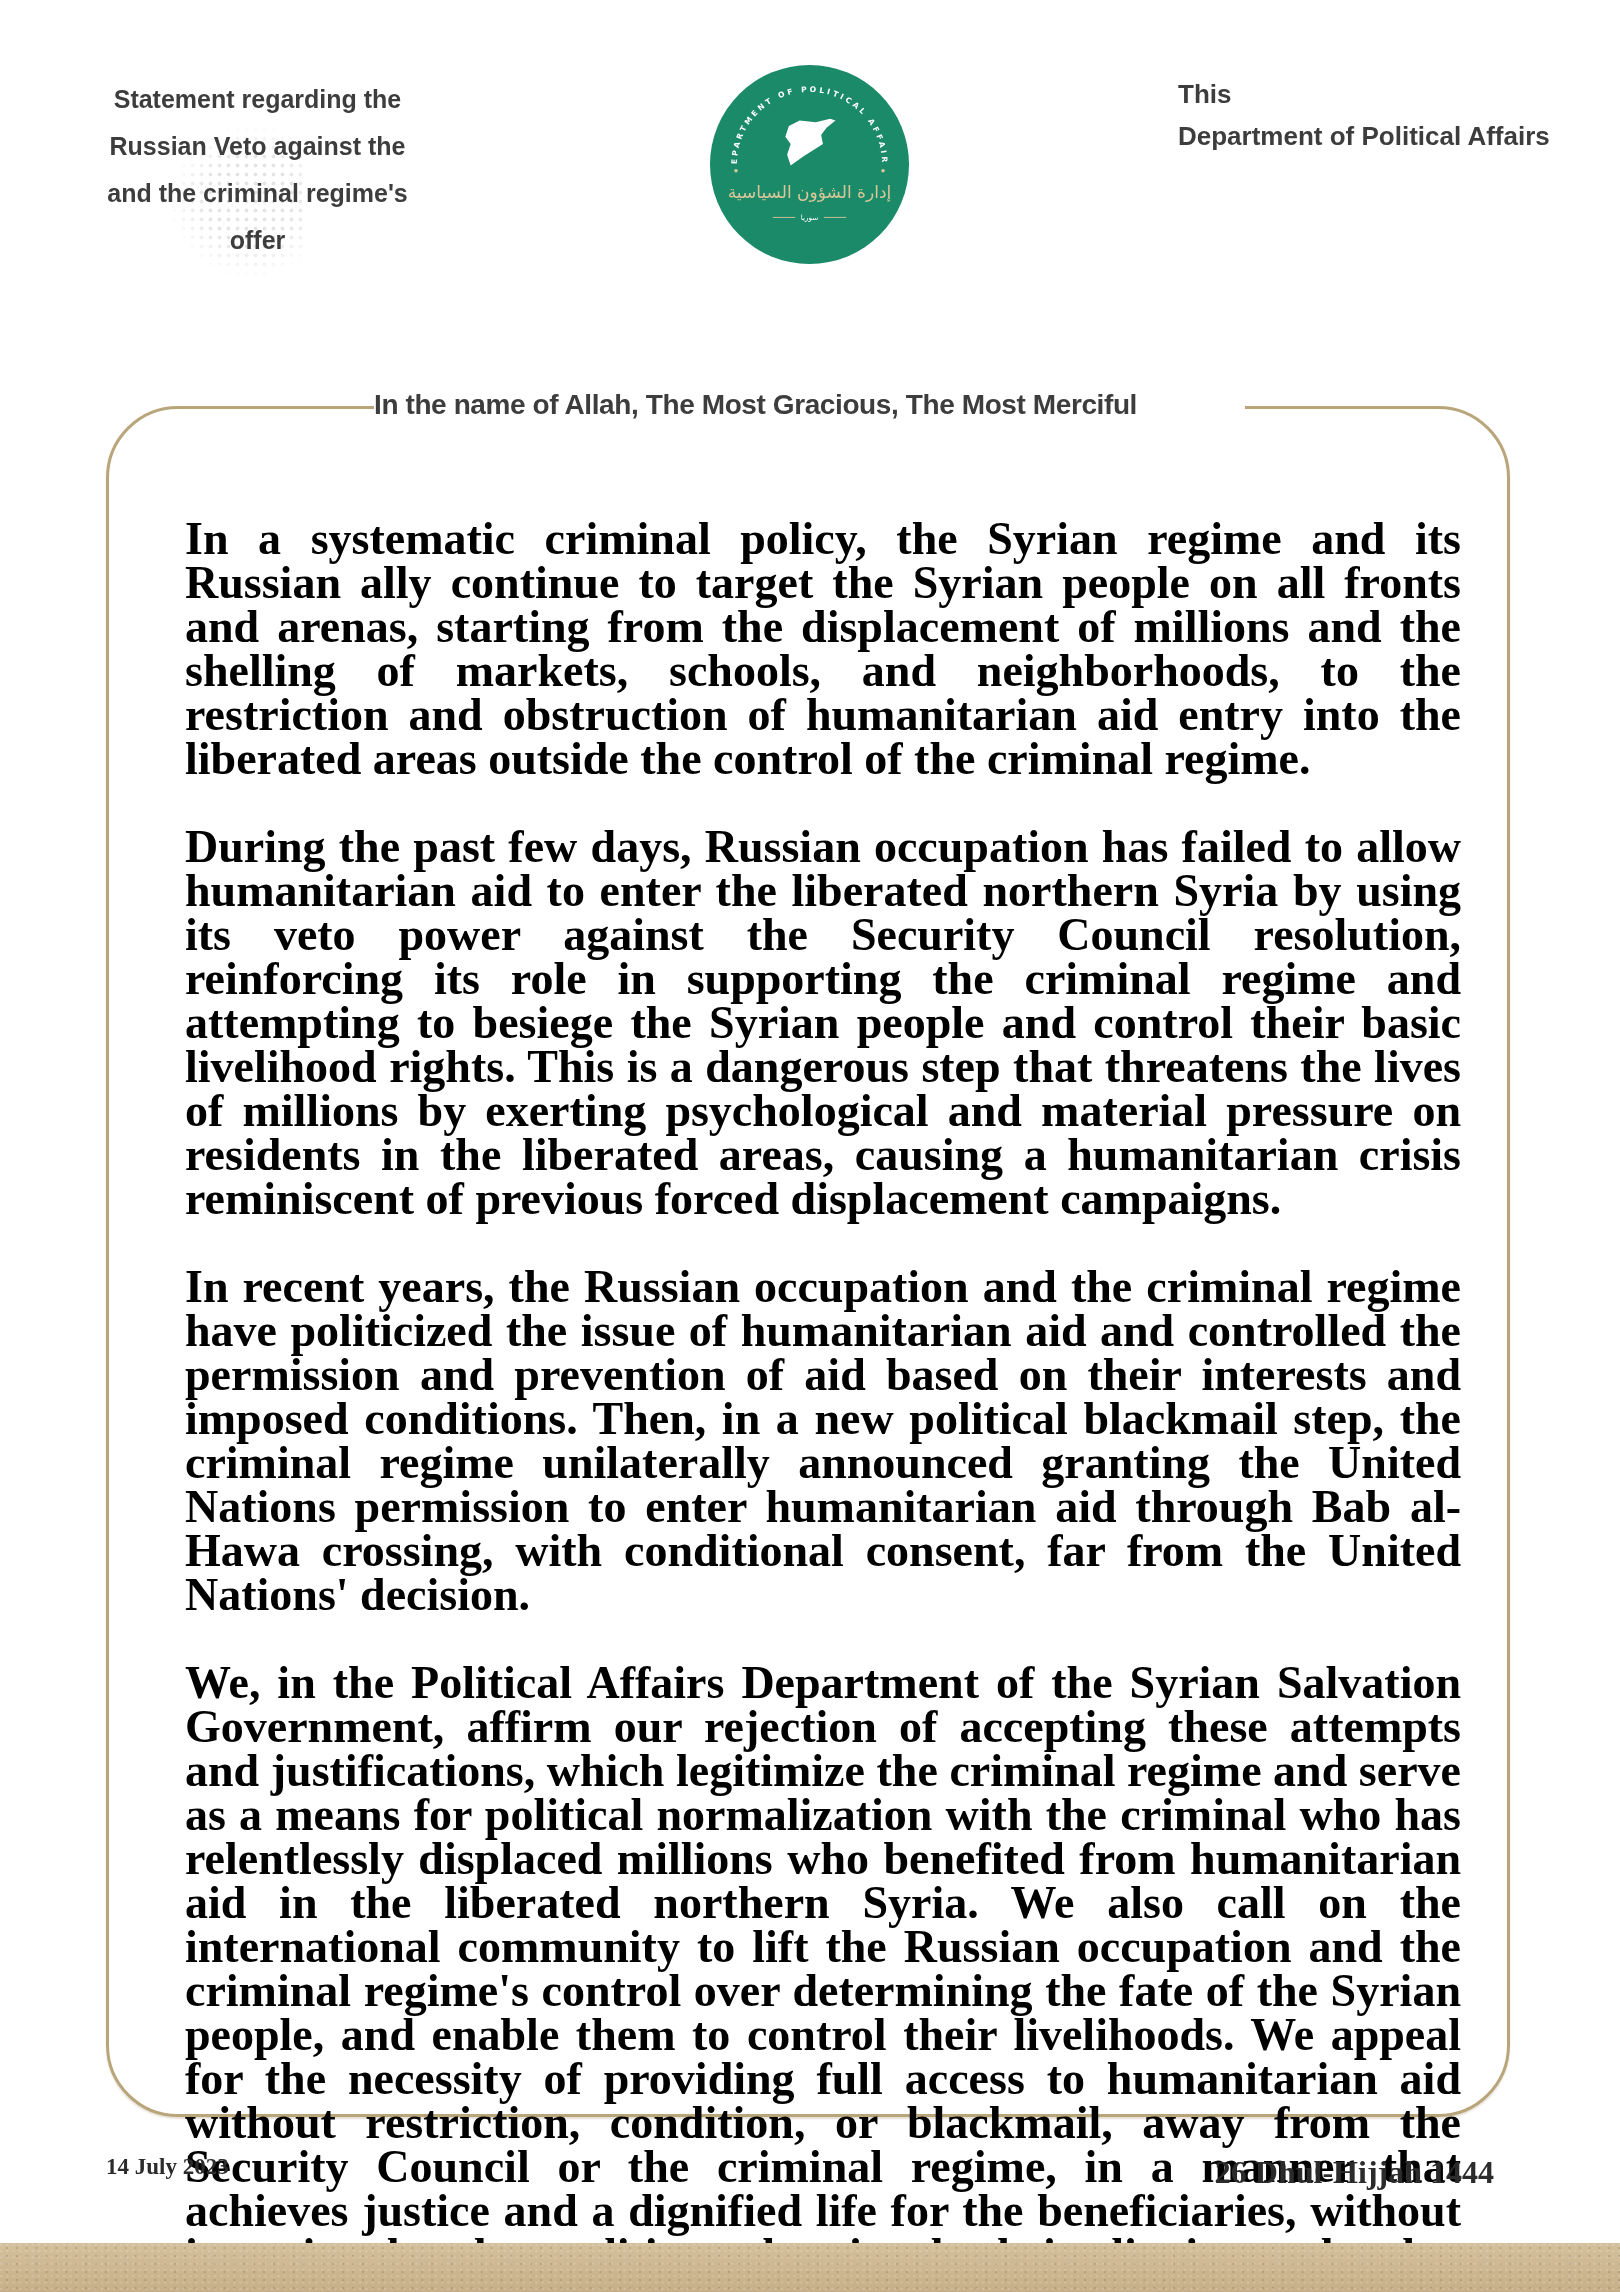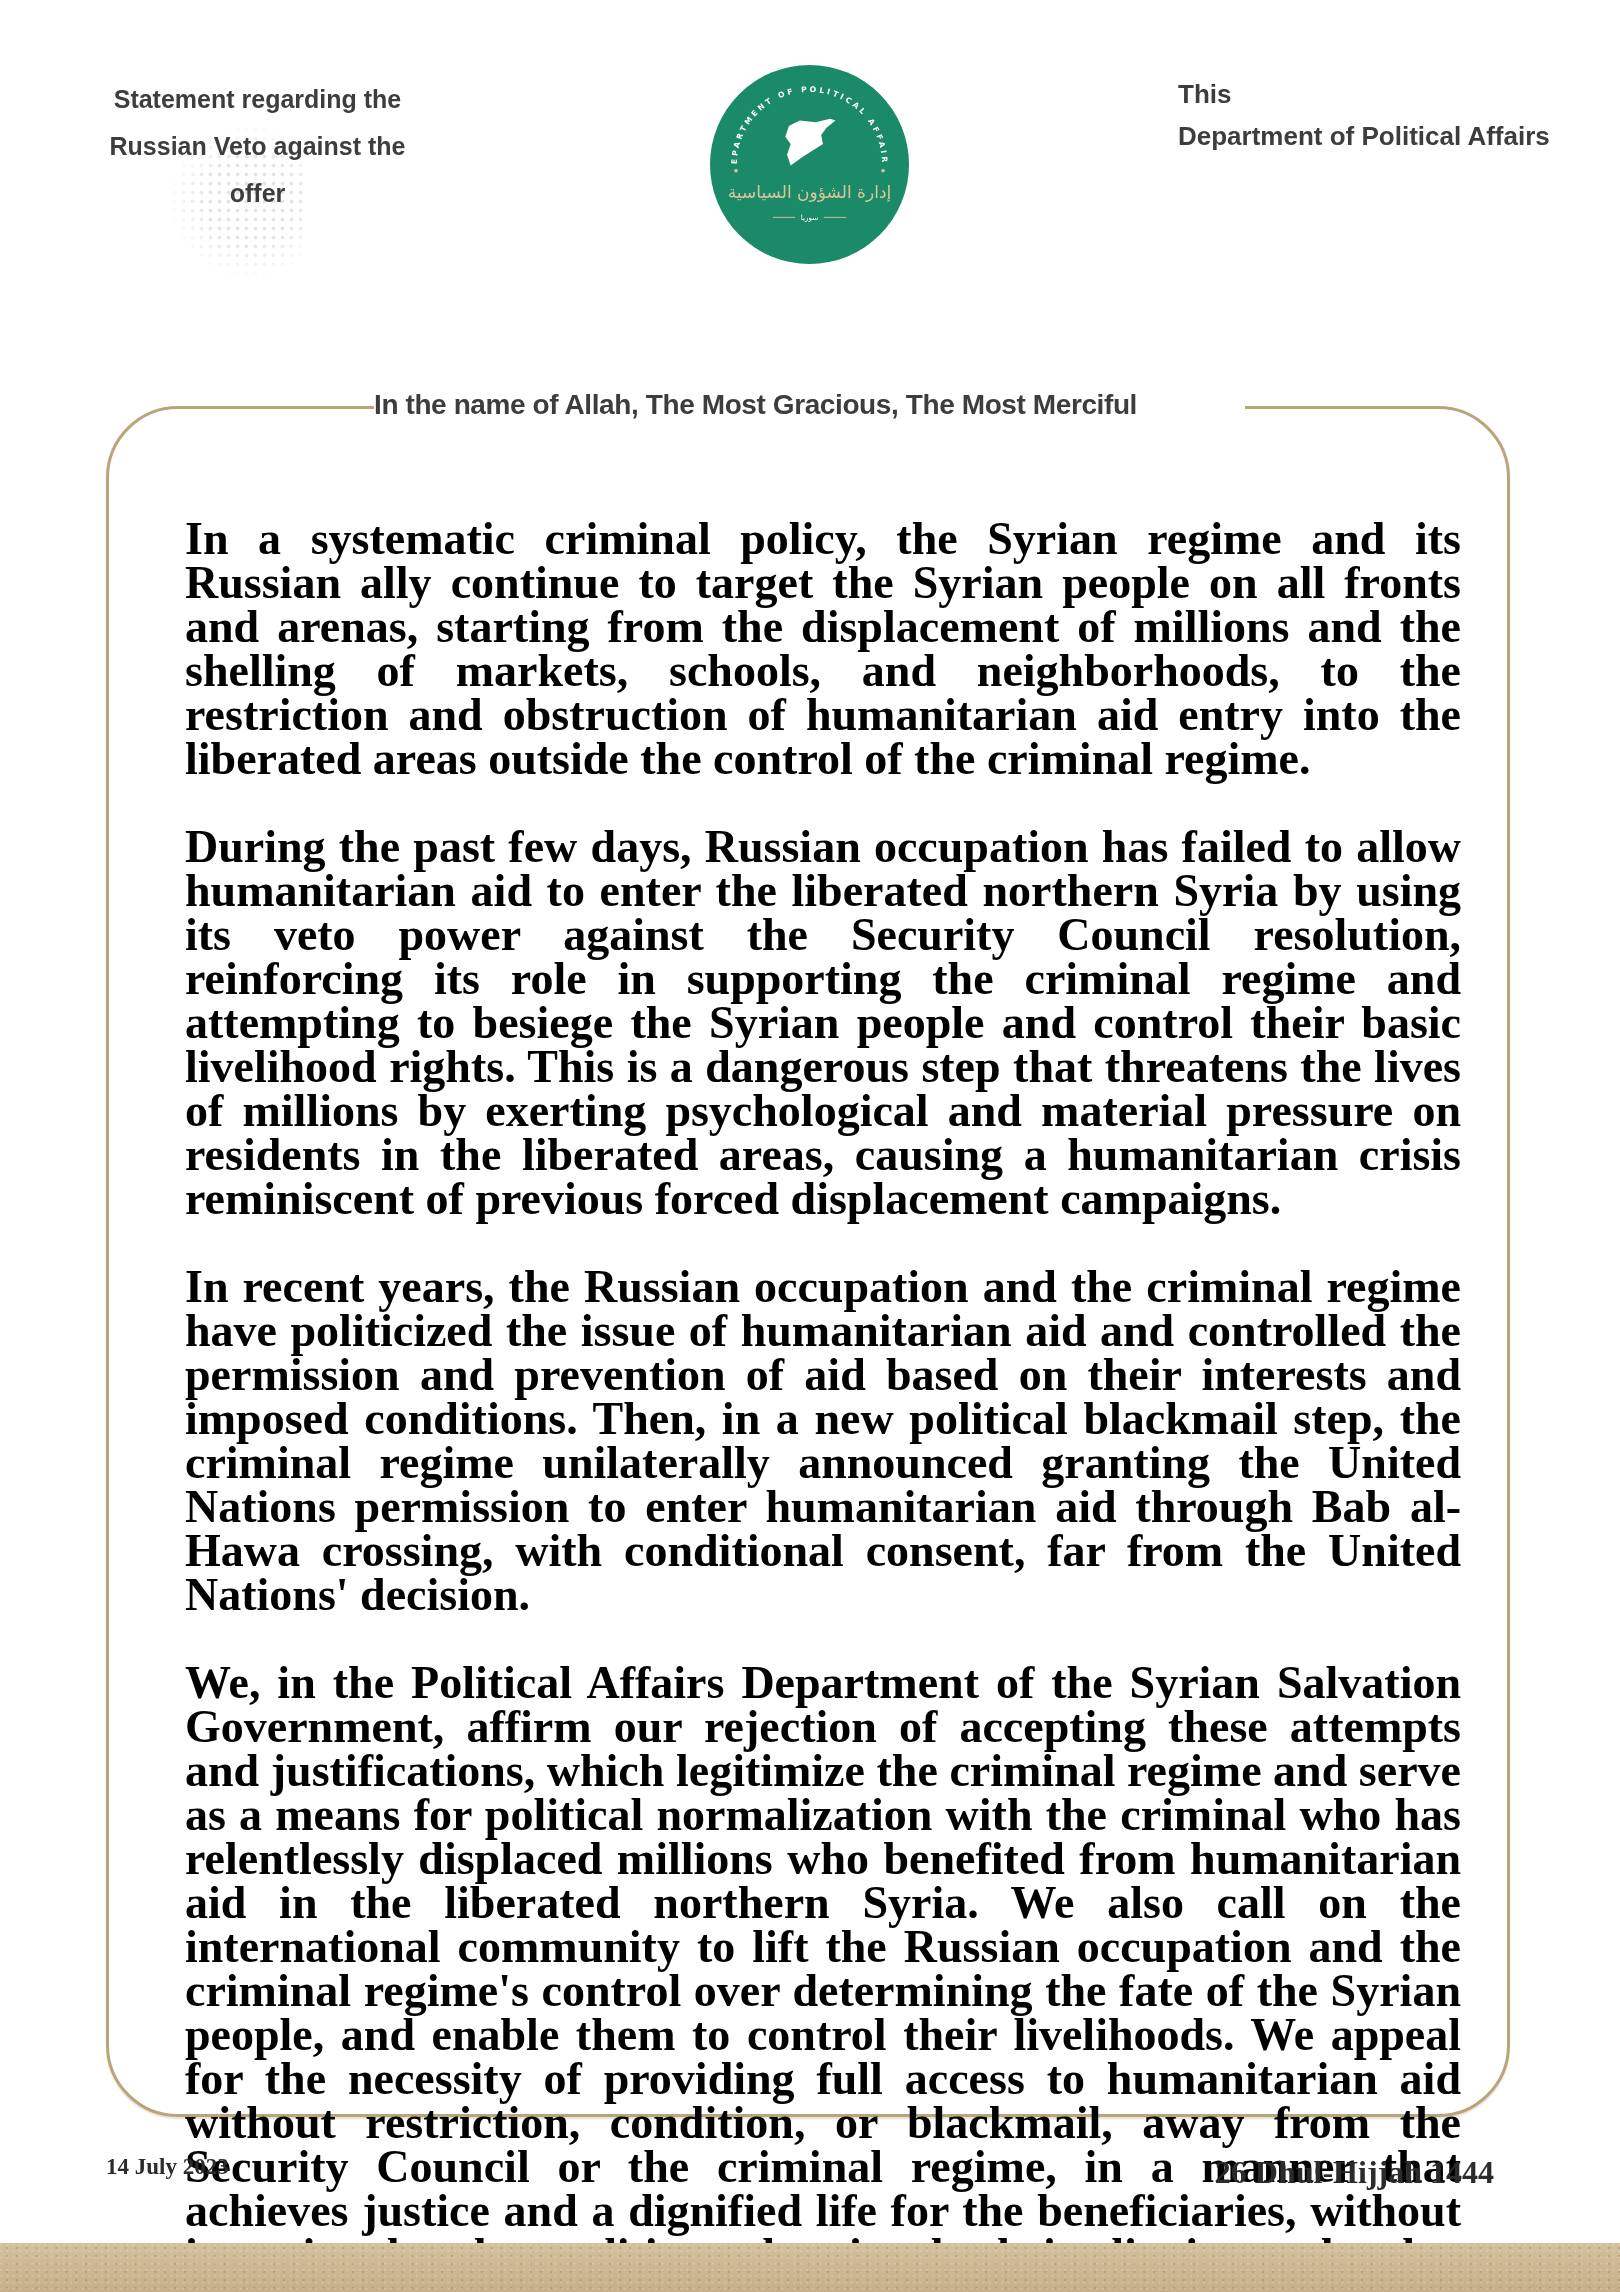--- a/index.html
+++ b/index.html
@@ -71,20 +71,21 @@
   }
 </style>
 </head>
 <body>
 
 <div class="dots"></div>
 
 <div class="header-left">
   <div>Statement regarding the</div>
   <div>Russian Veto against the</div>
+  <div>and the criminal regime's</div>
   <div>offer</div>
 </div>
 
 <svg class="logo" viewBox="0 0 222 222">
   <defs>
     <path id="ringPath" d="M 30 111 A 81 81 0 0 1 192 111"></path>
   </defs>
   <circle cx="111" cy="111" r="111" fill="#1a8a68"></circle>
   <text font-family="DejaVu Sans, sans-serif" font-size="8.5" font-weight="bold" fill="#ffffff" letter-spacing="3.2">
     <textPath href="#ringPath" startOffset="50%" text-anchor="middle">DEPARTMENT OF POLITICAL AFFAIRS</textPath>

